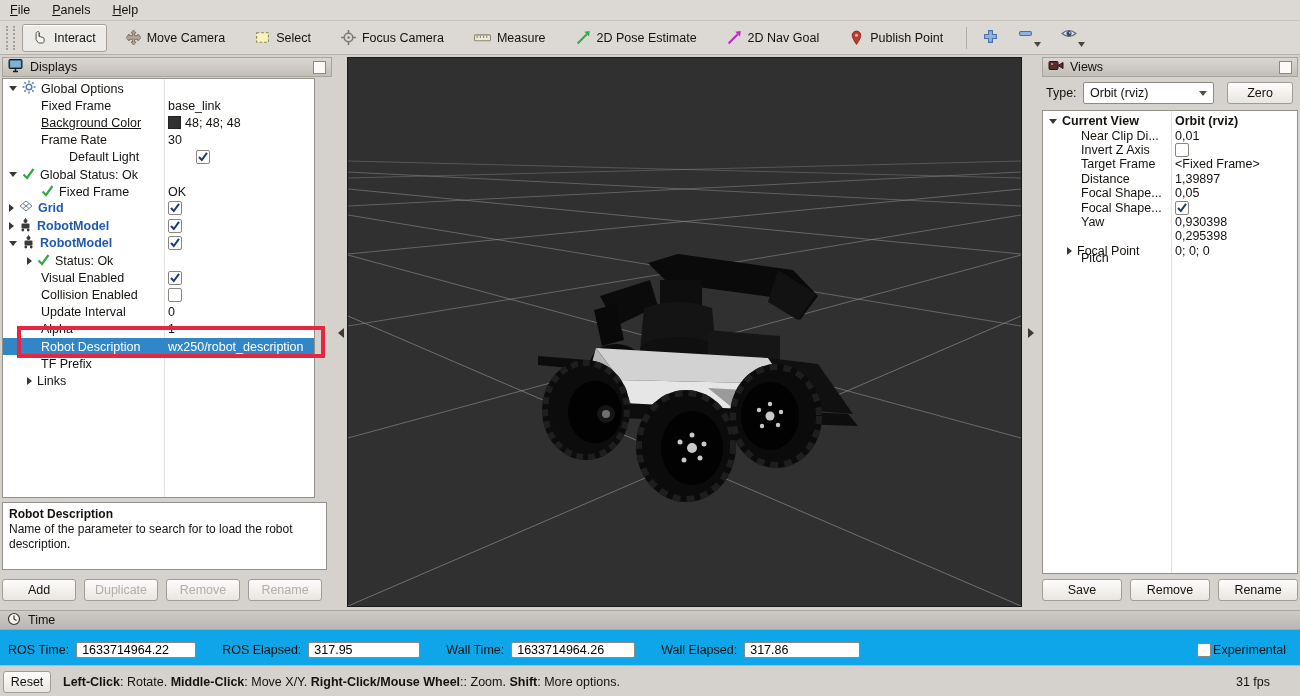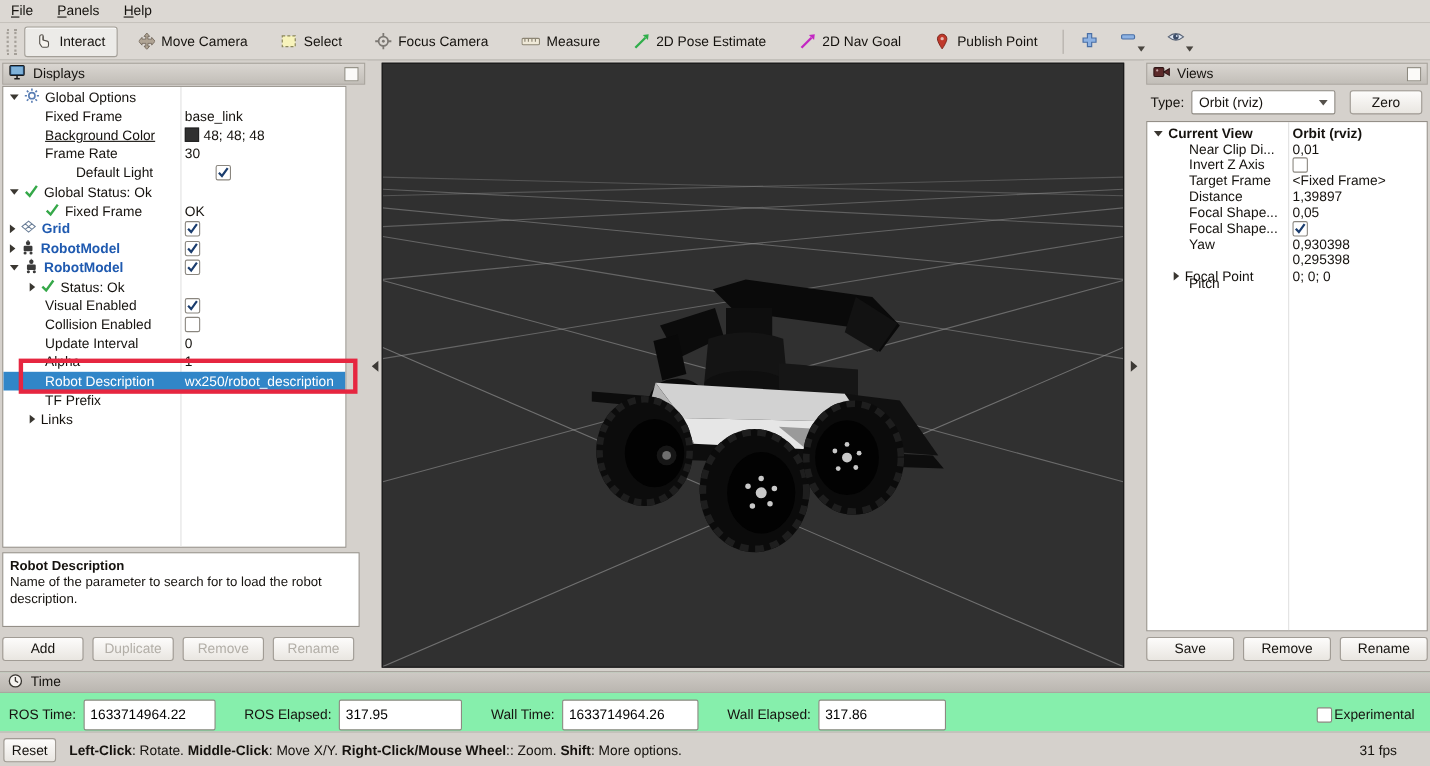--- a/index.html
+++ b/index.html
@@ -67,26 +67,26 @@
 
   
   .split{position:absolute;top:55px;height:555px;width:13px;display:flex;align-items:center;justify-content:center;}
   .split .arrow-left{width:0;height:0;border-top:5px solid transparent;border-bottom:5px solid transparent;border-right:6px solid #3c3935;}
   .split .arrow-right{width:0;height:0;border-top:5px solid transparent;border-bottom:5px solid transparent;border-left:6px solid #3c3935;}
 
   
   .viewport{position:absolute;left:347px;top:57px;width:673px;height:548px;background:#303030;border:1px solid #191919;box-sizing:content-box;}
 
   
-  .timepanel{position:absolute;left:0;top:610px;width:1300px;height:55px;background:#86efac;}
+  .timepanel{position:absolute;left:0;top:610px;width:1300px;height:55px;background:#0ea5e9;}
   .time-head{position:absolute;left:0;right:0;top:0;height:20px;background:linear-gradient(#cecac5,#bab6b0);
              border-top:1px solid #aaa69f;border-bottom:1px solid #aaa69f;display:flex;align-items:center;gap:7px;padding:0 7px;box-sizing:border-box;}
   .time-fields{position:absolute;left:0;right:0;top:27px;height:26px;display:flex;align-items:center;}
   .tfield{display:flex;align-items:center;gap:7px;}
-  .tinput{height:28px;border:1px solid #8d8982;border-radius:2px;background:#fff;font-family:"Liberation Sans",sans-serif;
+  .tinput{height:16px;border:1px solid #8d8982;border-radius:2px;background:#fff;font-family:"Liberation Sans",sans-serif;
           font-size:12.5px;padding:0 5px;box-sizing:border-box;}
   .expm{display:flex;align-items:center;gap:2px;margin-left:auto;margin-right:14px;}
 
   
   .statusbar{position:absolute;left:0;top:665px;width:1300px;height:31px;background:#d5d1cc;
              border-top:1px solid #bab6b0;display:flex;align-items:center;}
   .hint{margin-left:12px;white-space:nowrap;}
   .fps{margin-left:auto;margin-right:30px;}
 </style>
 </head>

